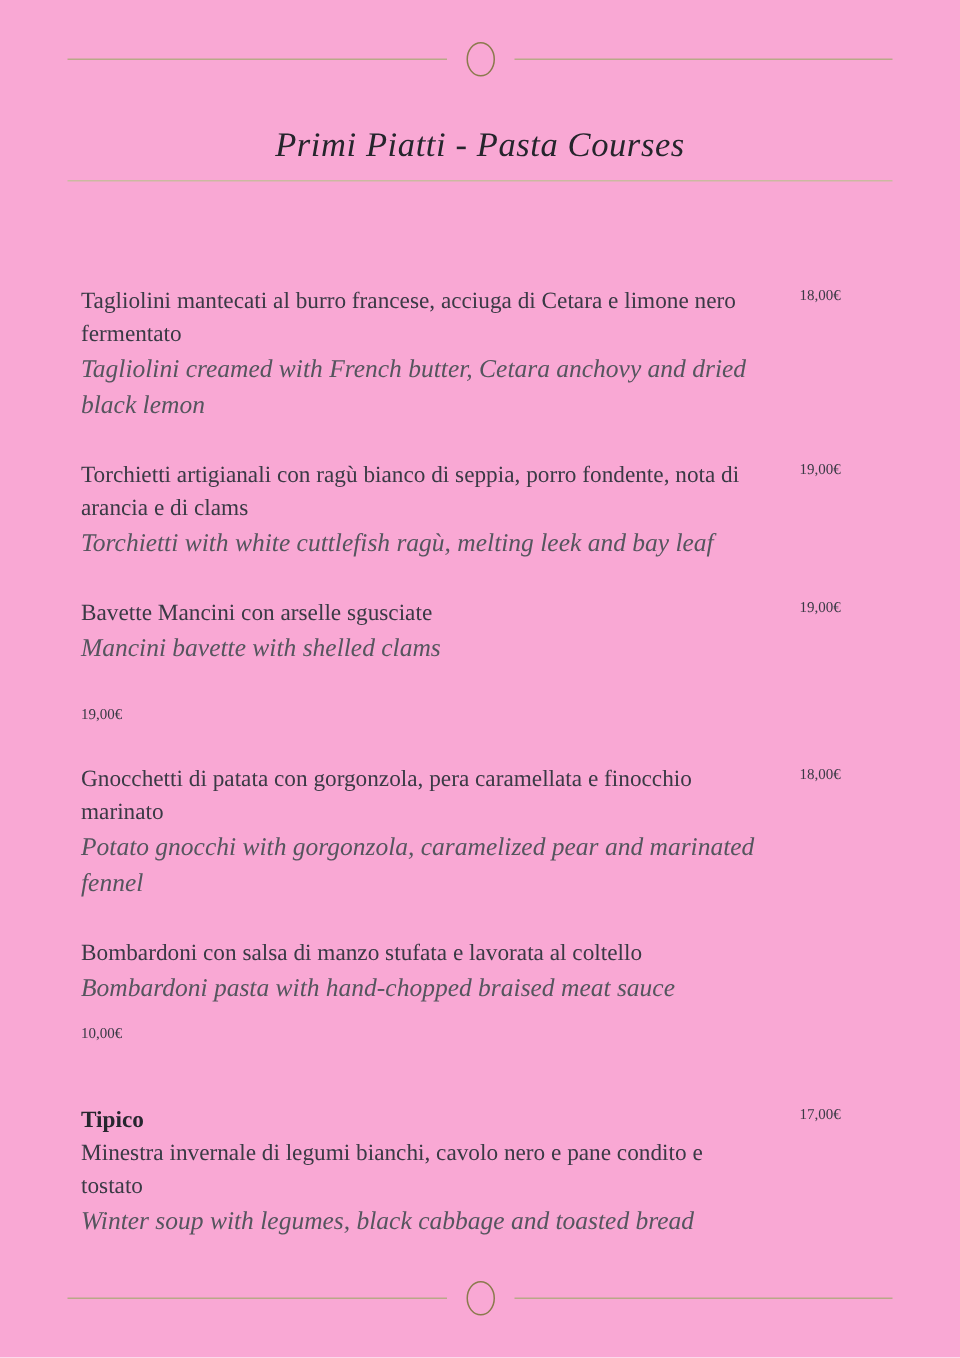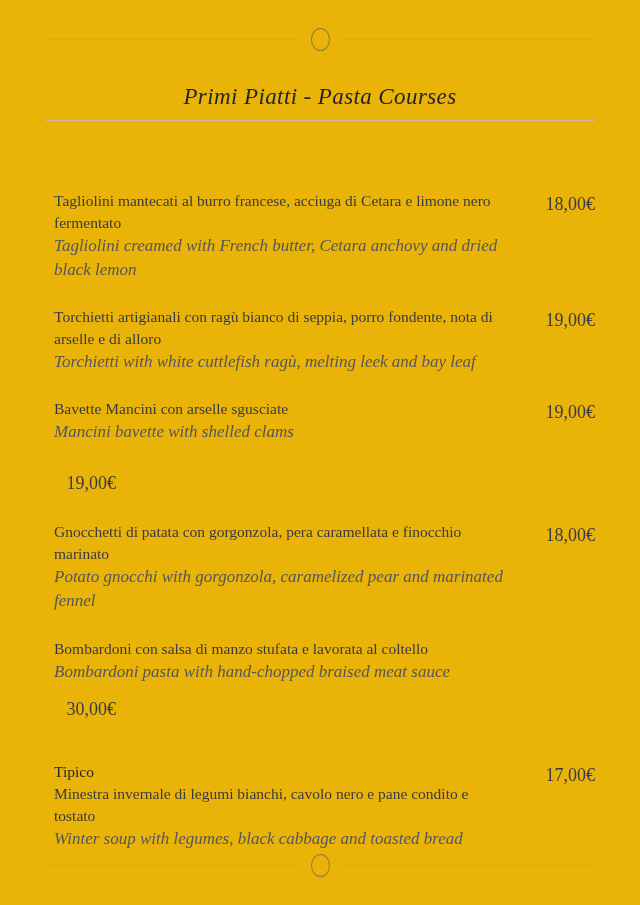--- a/index.html
+++ b/index.html
@@ -4,21 +4,21 @@
 <style>
   html, body {
     margin: 0;
     padding: 0;
     background: #ffffff;
   }
   .page {
     position: relative;
     width: 640px;
     height: 905px;
-    background: #eab308;
+    background: #f9a8d4;
     font-family: "Liberation Serif", "DejaVu Serif", serif;
     overflow: hidden;
     box-sizing: border-box;
   }
 
   
   .ornament {
     position: absolute;
     left: 45px;
     right: 45px;
@@ -80,41 +80,41 @@
     margin-bottom: 24px;
     gap: 11px;
   }
   .menu-item.gap-extra { margin-bottom: 38px; flex-direction: column; }
   .item-text {
     flex: 1 1 auto;
     padding-right: 16px;
     max-width: 470px;
   }
   .item-tag {
-    font-weight: normal;
+    font-weight: bold;
     font-size: 15.5px;
     color: #26262e;
     line-height: 1.42;
   }
   .item-name {
     font-size: 15.5px;
     color: #3a3a45;
     line-height: 1.42;
   }
   .item-desc {
     font-style: italic;
     font-size: 17px;
     color: #55555e;
     line-height: 1.42;
   }
   .item-price {
     flex: 0 0 auto;
     width: 62px;
-    text-align: right;
-    font-size: 18px;
+    text-align: left;
+    font-size: 10px;
     color: #3a3a45;
     line-height: 1.6;
     white-space: nowrap;
   }
 </style>
 </head>
 <body>
 
 <div class="page">
 
@@ -130,21 +130,21 @@
   <div class="menu" id="menu-list">
       <div class="menu-item">
         <div class="item-text">
           <div class="item-name">Tagliolini mantecati al burro francese, acciuga di Cetara e limone nero fermentato</div>
           <div class="item-desc">Tagliolini creamed with French butter, Cetara anchovy and dried black lemon</div>
         </div>
         <div class="item-price">18,00€</div>
       </div>
       <div class="menu-item">
         <div class="item-text">
-          <div class="item-name">Torchietti artigianali con ragù bianco di seppia, porro fondente, nota di arselle e di alloro</div>
+          <div class="item-name">Torchietti artigianali con ragù bianco di seppia, porro fondente, nota di arancia e di clams</div>
           <div class="item-desc">Torchietti with white cuttlefish ragù, melting leek and bay leaf</div>
         </div>
         <div class="item-price">19,00€</div>
       </div>
       <div class="menu-item">
         <div class="item-text">
           <div class="item-name">Bavette Mancini con arselle sgusciate</div>
           <div class="item-desc">Mancini bavette with shelled clams</div>
         </div>
         <div class="item-price">19,00€</div>
@@ -157,21 +157,21 @@
           <div class="item-name">Gnocchetti di patata con gorgonzola, pera caramellata e finocchio marinato</div>
           <div class="item-desc">Potato gnocchi with gorgonzola, caramelized pear and marinated fennel</div>
         </div>
         <div class="item-price">18,00€</div>
       </div>
       <div class="menu-item gap-extra">
         <div class="item-text">
           <div class="item-name">Bombardoni con salsa di manzo stufata e lavorata al coltello</div>
           <div class="item-desc">Bombardoni pasta with hand-chopped braised meat sauce</div>
         </div>
-        <div class="item-price">30,00€</div>
+        <div class="item-price">10,00€</div>
       </div>
       <div class="menu-item">
         <div class="item-text">
           <div class="item-tag">Tipico</div>
           <div class="item-name">Minestra invernale di legumi bianchi, cavolo nero e pane condito e tostato</div>
           <div class="item-desc">Winter soup with legumes, black cabbage and toasted bread</div>
         </div>
         <div class="item-price">17,00€</div>
       </div>
     </div>

